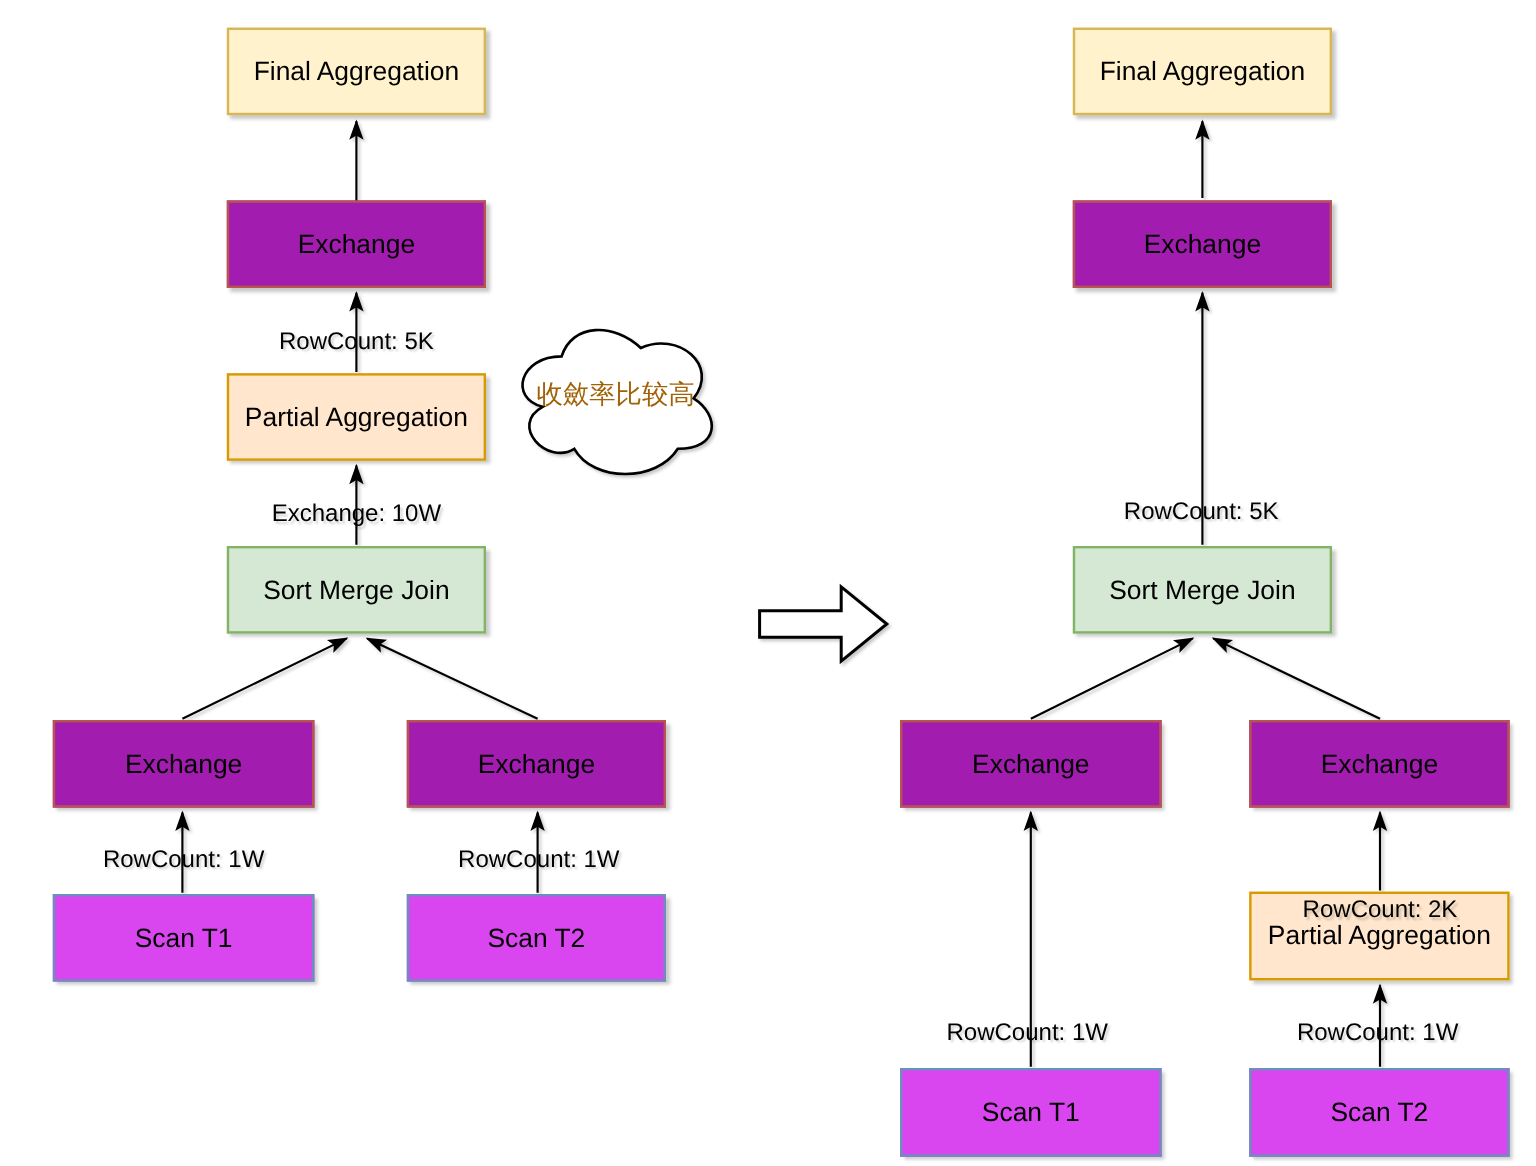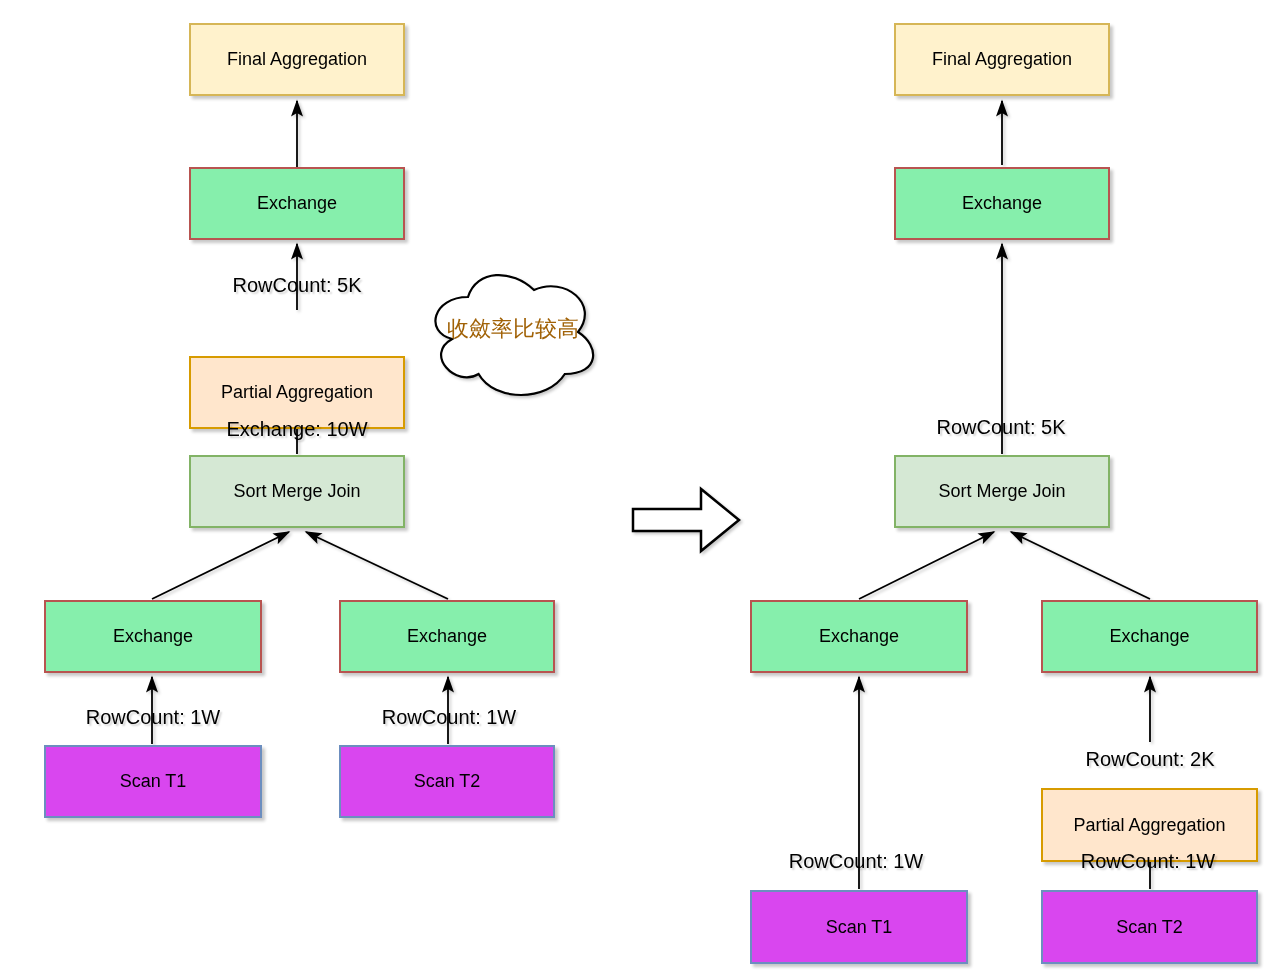--- a/index.html
+++ b/index.html
@@ -18,31 +18,31 @@
     position: absolute;
     left: 0; top: 0;
     width: 1280px; height: 972px;
     filter: drop-shadow(2.5px 2.5px 1.5px rgba(0,0,0,0.22));
   }
   .node {
     position: absolute;
     display: flex;
     align-items: center;
     justify-content: center;
-    font-size: 18px;
+    font-size: 22px;
     color: #000000;
     border: 2px solid #000;
     box-sizing: border-box;
     box-shadow: 3px 3px 3px rgba(0,0,0,0.22);
     white-space: nowrap;
     text-align: center;
   }
   .node.yellow { background: #FFF2CC; border-color: #D6B656; }
-  .node.red    { background: #86efac; border-color: #B85450; }
-  .node.orange { background: #FFE6CC; border-color: #D79B00; margin-top: 45px; }
+  .node.red    { background: #a21caf; border-color: #B85450; }
+  .node.orange { background: #FFE6CC; border-color: #D79B00; }
   .node.green  { background: #D5E8D4; border-color: #82B366; }
   .node.blue   { background: #d946ef; border-color: #6C8EBF; }
 
   .edge-label {
     position: absolute;
     transform: translate(-50%, -50%);
     font-size: 20px;
     color: #000000;
     white-space: nowrap;
     text-shadow: 2px 2px 2px rgba(0,0,0,0.18);

